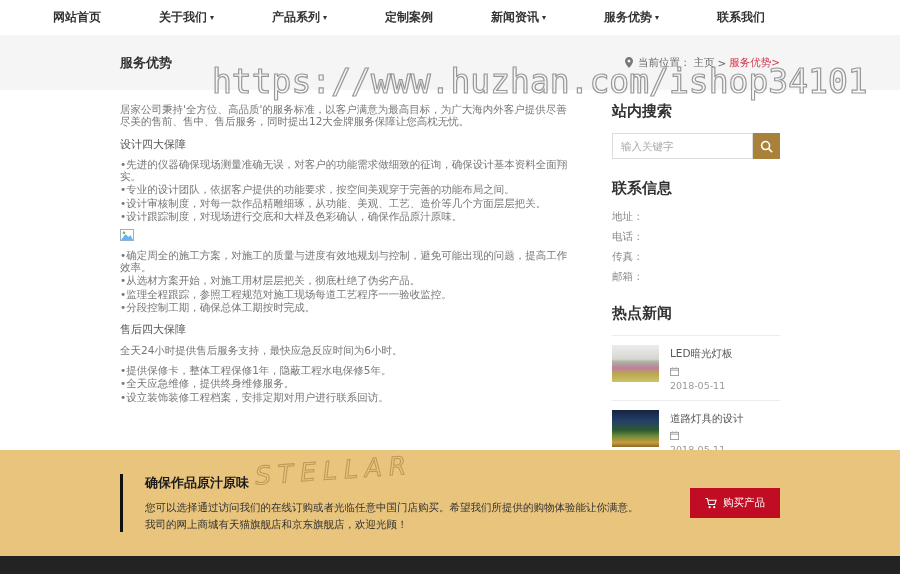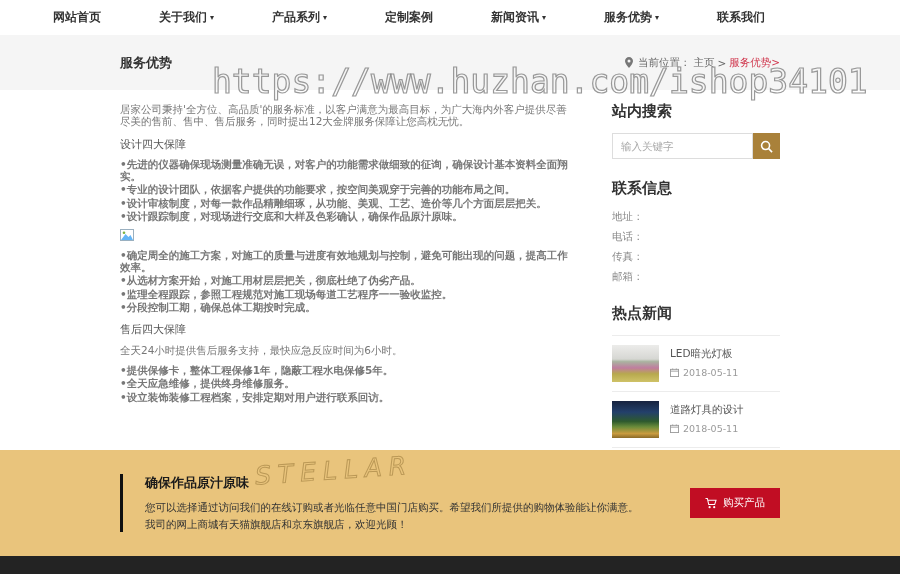--- a/index.html
+++ b/index.html
@@ -32,21 +32,21 @@
     font-size:33px;letter-spacing:0px;
     color:rgba(255,255,255,0.05);
     -webkit-text-stroke:1.2px rgba(135,135,135,0.85);
   }
 
   
   .main{display:flex;gap:36px;height:360px;overflow:hidden;box-sizing:border-box;padding-top:6px;}
   .content{flex:1;font-size:10.5px;color:#777;line-height:1.18;min-width:0;}
   .content p{margin:7px 0;}
   .sec{font-size:11px;color:#555;font-weight:normal;margin:11px 0 6px;}
-  .bl{list-style:none;padding:0;margin:6px 0;font-weight:bold;}
+  .bl{list-style:none;padding:0;margin:6px 0;}
   .bl li{margin:1px 0;}
   .imgph{margin:3px 0;height:14px;}
 
   
   .sidebar{width:168px;flex-shrink:0;}
   .sidebar h3{font-size:15px;color:#333;font-weight:bold;margin:6px 0 12px;}
   .sidebar h3.later{margin-top:20px;}
   .searchbox{display:flex;align-items:center;}
   .search-input{flex:1;min-width:0;height:24px;border:1px solid #ddd;padding:0 8px;font-size:10.5px;color:#555;outline:none;background:#fff;}
   .search-input::placeholder{color:#a9a9a9;}
@@ -55,21 +55,21 @@
   .contact li{margin:6px 0;}
   .news-list{}
   .news-item{display:flex;gap:11px;padding:9px 0;border-top:1px solid #ececec;cursor:pointer;}
   .thumb{width:47px;height:37px;flex-shrink:0;}
   .thumb.office{background:
     linear-gradient(180deg,#ececea 0%,#d6d7d3 38%,#aab3a0 45%,#c07d9f 62%,#b7a94e 78%,#cfc267 100%);}
   .thumb.park{background:
     linear-gradient(180deg,#17233f 0%,#23406b 30%,#2e5a2e 55%,#6b8c3a 70%,#c99b3f 88%,#8a6a28 100%);}
   .news-body{min-width:0;}
   .news-title{font-size:10.5px;color:#555;margin:2px 0 7px;line-height:1.2;}
-  .news-date{font-size:9.5px;color:#9a9a9a;display:flex;align-items:center;gap:4px;}
+  .news-date{font-size:9.5px;color:#9a9a9a;display:flex;gap:4px;flex-direction:column;}
 
   
   .banner{background:#e9c47c;height:106px;position:relative;overflow:hidden;}
   .banner-inner{height:100%;display:flex;align-items:center;justify-content:space-between;}
   .banner-left{border-left:3px solid #101010;padding-left:22px;max-width:500px;}
   .banner-left h4{font-size:13px;color:#1b1b1b;margin:0 0 7px;}
   .banner-left p{font-size:10.5px;color:#333;margin:0;line-height:1.55;}
   .buy-btn{background:#c10d23;color:#fff;border:none;padding:8px 15px;font-size:10.5px;font-weight:normal;display:flex;align-items:center;gap:6px;cursor:pointer;}
   .stellar{
     position:absolute;left:255px;top:6px;pointer-events:none;

